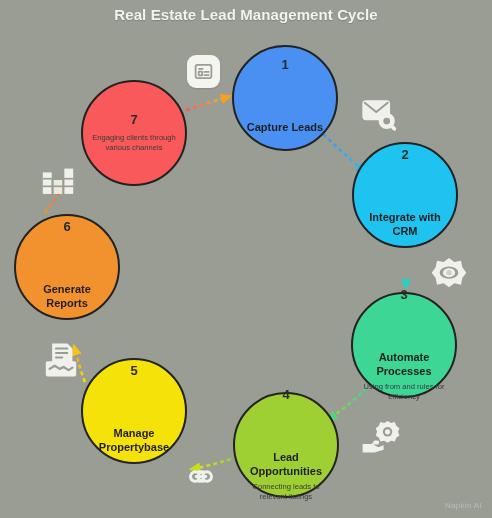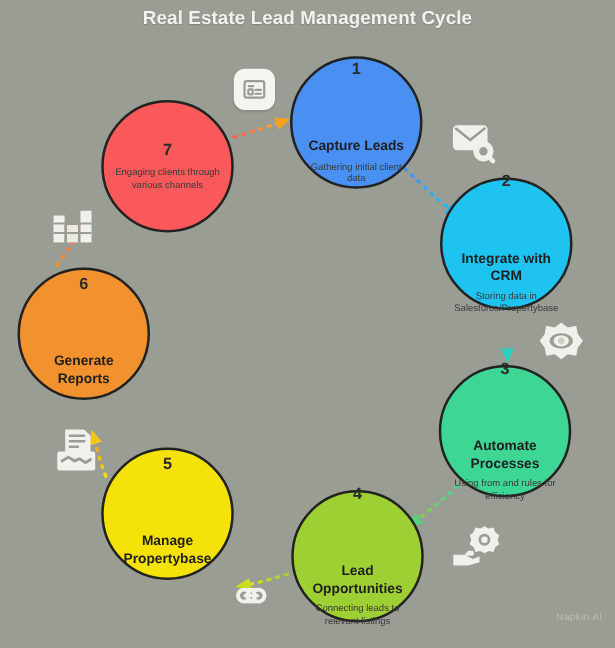--- a/index.html
+++ b/index.html
@@ -86,21 +86,21 @@
     justify-content: center;
   }
   .icon-badge.boxed {
     background: #f4f4f0;
     border-radius: 9px;
     box-shadow: 0 1px 2px rgba(0,0,0,0.12);
   }
   .watermark {
     position: absolute;
     right: 10px;
-    bottom: 20px;
+    bottom: 8px;
     font-size: 8px;
     color: rgba(255,255,255,0.30);
     letter-spacing: 0.3px;
     z-index: 7;
     font-family: "Liberation Sans", sans-serif;
   }
 </style>
 </head>
 <body style="background: rgb(154, 157, 148);">
 
@@ -172,26 +172,24 @@
     <path d="M231,459 C215,464 204,467 191,469" stroke="url(#g45)" stroke-width="2.6" fill="none" stroke-dasharray="4,3.2" marker-end="url(#ar45)"></path>
 
     <path d="M85,382 C80,370 78,360 74,346" stroke="url(#g56)" stroke-width="2.6" fill="none" stroke-dasharray="4,3.2" marker-end="url(#ar56)"></path>
 
     <path d="M45,213 C55,199 62,189 72,177" stroke="url(#g67)" stroke-width="2.6" fill="none" stroke-dasharray="4,3.2" marker-end="url(#ar67)"></path>
   </svg>
 
   <div class="node" id="n1" style="left: 232px; top: 45px; width: 106px; height: 106px; background: rgb(74, 144, 242);">
     <div class="num">1</div>
     <div class="label">Capture Leads</div>
-    <div class="desc">Gathering initial client data</div>
   </div>
   <div class="node" id="n2" style="left: 352px; top: 142px; width: 106px; height: 106px; background: rgb(30, 195, 240);">
     <div class="num">2</div>
     <div class="label">Integrate with CRM</div>
-    <div class="desc">Storing data in Salesforce/Propertybase</div>
   </div>
   <div class="node" id="n3" style="left: 351px; top: 292px; width: 106px; height: 106px; background: rgb(62, 214, 149);">
     <div class="num">3</div>
     <div class="label">Automate Processes</div>
     <div class="desc">Using from and rules for efficiency</div>
   </div>
   <div class="node" id="n4" style="left: 233px; top: 392px; width: 106px; height: 106px; background: rgb(158, 208, 52);">
     <div class="num">4</div>
     <div class="label">Lead Opportunities</div>
     <div class="desc">Connecting leads to relevant listings</div>

